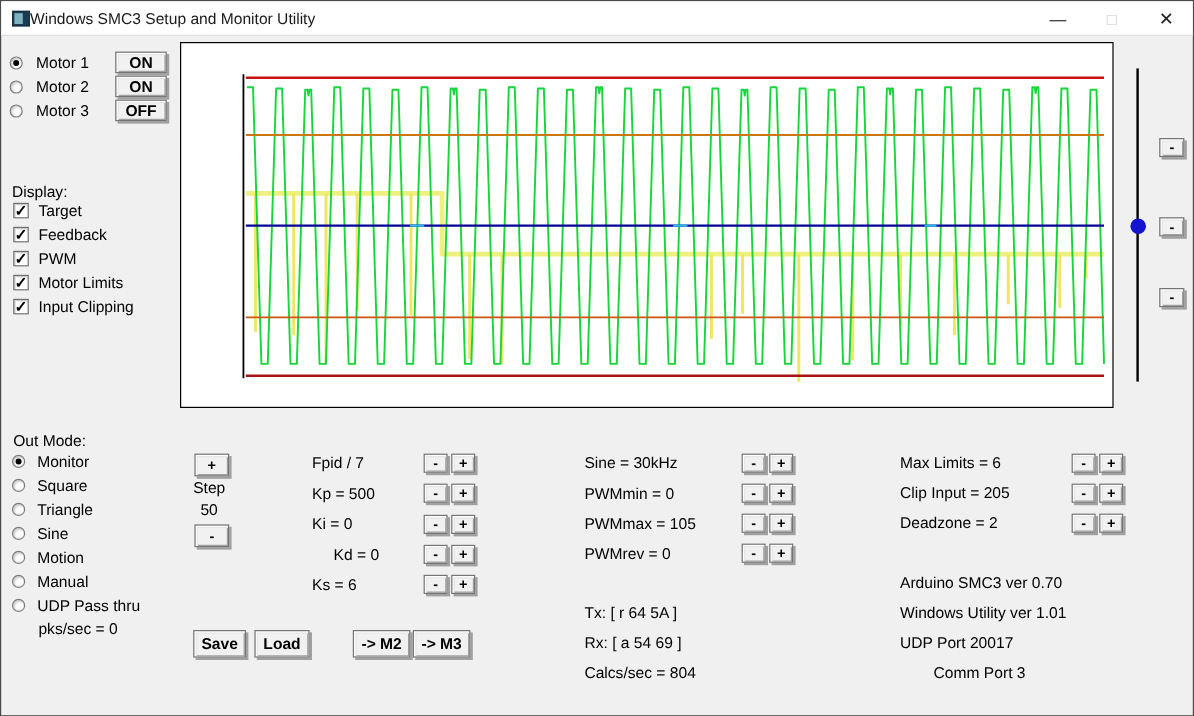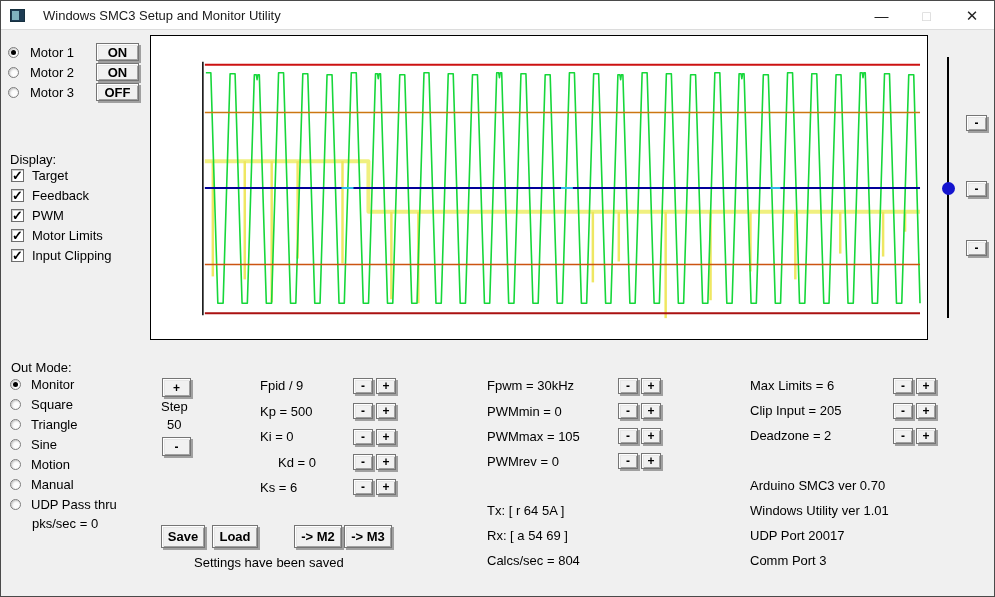--- a/index.html
+++ b/index.html
@@ -2,21 +2,21 @@
 <html><head>
 <meta charset="utf-8">
 <style>
   html,body{margin:0;padding:0;background:#c8c8c8;}
   #app{
     position:relative;width:995px;height:597px;background:#f0f0f0;
     border:1px solid #4a4a4a;box-sizing:border-box;overflow:hidden;
     font-family:"Liberation Sans",sans-serif;color:#000;
   }
   .titlebar{position:absolute;left:0;top:0;width:100%;height:29px;background:#ffffff;border-bottom:1px solid #dcdcdc;box-sizing:border-box;}
-  .title-text{position:absolute;left:42px;top:7px;font-size:13px;color:#1a1a1a;white-space:nowrap;}
+  .title-text{position:absolute;left:24px;top:7px;font-size:13px;color:#1a1a1a;white-space:nowrap;}
   .app-icon{position:absolute;left:9px;top:8px;width:15px;height:13px;background:#1d3b53;border:1px solid #16303f;box-sizing:border-box;}
   .app-icon::after{content:"";position:absolute;left:1px;top:1px;width:7px;height:9px;background:#7fb2c0;}
   .wbtn{position:absolute;top:0;height:29px;width:45px;display:flex;align-items:center;justify-content:center;font-size:14px;color:#222;}
   .wbtn.disabled{color:#c9c9c9;}
   .lbl{position:absolute;font-size:13px;font-weight:normal;white-space:nowrap;line-height:15px;}
   .btn{
     position:absolute;background:#f1f1f1;border:1px solid #757575;box-sizing:border-box;
     box-shadow:inset 1px 1px 0 #ffffff,inset 2px 2px 0 #e6e6e6,inset -1px -1px 0 #a0a0a0,2px 2px 0 #a0a0a0;
     display:flex;align-items:center;justify-content:center;
     font-weight:bold;font-size:13px;color:#000;cursor:default;
@@ -123,37 +123,37 @@
   <div class="lbl" style="left:30px;top:476px">Manual</div>
   <div class="radio" style="left:9px;top:498px"></div>
   <div class="lbl" style="left:30px;top:496px">UDP Pass thru</div>
   <div class="lbl" style="left:31px;top:515px">pks/sec = 0</div>
 
   <div class="btn sp" style="left:161px;top:377px;width:29px;height:19px">+</div>
   <div class="lbl" style="left:160px;top:398px">Step</div>
   <div class="lbl" style="left:166px;top:416px">50</div>
   <div class="btn sp" style="left:161px;top:436px;width:29px;height:19px">-</div>
 
-  <div class="lbl" style="left:259px;top:377px">Fpid / 9</div>
+  <div class="lbl" style="left:259px;top:377px">Fpid / 7</div>
   <div class="btn sp" style="left:352px;top:377px;width:20px;height:16px">-</div>
   <div class="btn sp" style="left:375px;top:377px;width:20px;height:16px">+</div>
   <div class="lbl" style="left:259px;top:403px">Kp = 500</div>
   <div class="btn sp" style="left:352px;top:402px;width:20px;height:16px">-</div>
   <div class="btn sp" style="left:375px;top:402px;width:20px;height:16px">+</div>
   <div class="lbl" style="left:259px;top:428px">Ki = 0</div>
   <div class="btn sp" style="left:352px;top:428px;width:20px;height:16px">-</div>
   <div class="btn sp" style="left:375px;top:428px;width:20px;height:16px">+</div>
   <div class="lbl" style="left:277px;top:454px">Kd = 0</div>
   <div class="btn sp" style="left:352px;top:453px;width:20px;height:16px">-</div>
   <div class="btn sp" style="left:375px;top:453px;width:20px;height:16px">+</div>
   <div class="lbl" style="left:259px;top:479px">Ks = 6</div>
   <div class="btn sp" style="left:352px;top:478px;width:20px;height:16px">-</div>
   <div class="btn sp" style="left:375px;top:478px;width:20px;height:16px">+</div>
 
-  <div class="lbl" style="left:486px;top:377px">Fpwm = 30kHz</div>
+  <div class="lbl" style="left:486px;top:377px">Sine = 30kHz</div>
   <div class="btn sp" style="left:617px;top:377px;width:20px;height:16px">-</div>
   <div class="btn sp" style="left:640px;top:377px;width:20px;height:16px">+</div>
   <div class="lbl" style="left:486px;top:403px">PWMmin = 0</div>
   <div class="btn sp" style="left:617px;top:402px;width:20px;height:16px">-</div>
   <div class="btn sp" style="left:640px;top:402px;width:20px;height:16px">+</div>
   <div class="lbl" style="left:486px;top:428px">PWMmax = 105</div>
   <div class="btn sp" style="left:617px;top:427px;width:20px;height:16px">-</div>
   <div class="btn sp" style="left:640px;top:427px;width:20px;height:16px">+</div>
   <div class="lbl" style="left:486px;top:453px">PWMrev = 0</div>
   <div class="btn sp" style="left:617px;top:452px;width:20px;height:16px">-</div>
@@ -166,24 +166,23 @@
   <div class="btn sp" style="left:892px;top:402px;width:20px;height:16px">-</div>
   <div class="btn sp" style="left:915px;top:402px;width:20px;height:16px">+</div>
   <div class="lbl" style="left:749px;top:427px">Deadzone = 2</div>
   <div class="btn sp" style="left:892px;top:427px;width:20px;height:16px">-</div>
   <div class="btn sp" style="left:915px;top:427px;width:20px;height:16px">+</div>
 
   <div class="btn" style="left:160px;top:524px;width:44px;height:23px">Save</div>
   <div class="btn" style="left:211px;top:524px;width:46px;height:23px">Load</div>
   <div class="btn" style="left:293px;top:524px;width:48px;height:23px">-&gt; M2</div>
   <div class="btn" style="left:343px;top:524px;width:48px;height:23px">-&gt; M3</div>
-  <div class="lbl" style="left:193px;top:554px">Settings have been saved</div>
 
   <div class="lbl" style="left:486px;top:502px">Tx: [ r 64 5A ]</div>
   <div class="lbl" style="left:486px;top:527px">Rx: [ a 54 69 ]</div>
   <div class="lbl" style="left:486px;top:552px">Calcs/sec = 804</div>
 
   <div class="lbl" style="left:749px;top:477px">Arduino SMC3 ver 0.70</div>
   <div class="lbl" style="left:749px;top:502px">Windows Utility ver 1.01</div>
   <div class="lbl" style="left:749px;top:527px">UDP Port 20017</div>
-  <div class="lbl" style="left:749px;top:552px">Comm Port 3</div>
+  <div class="lbl" style="left:777px;top:552px">Comm Port 3</div>
 
 </div>
 
 </body></html>

